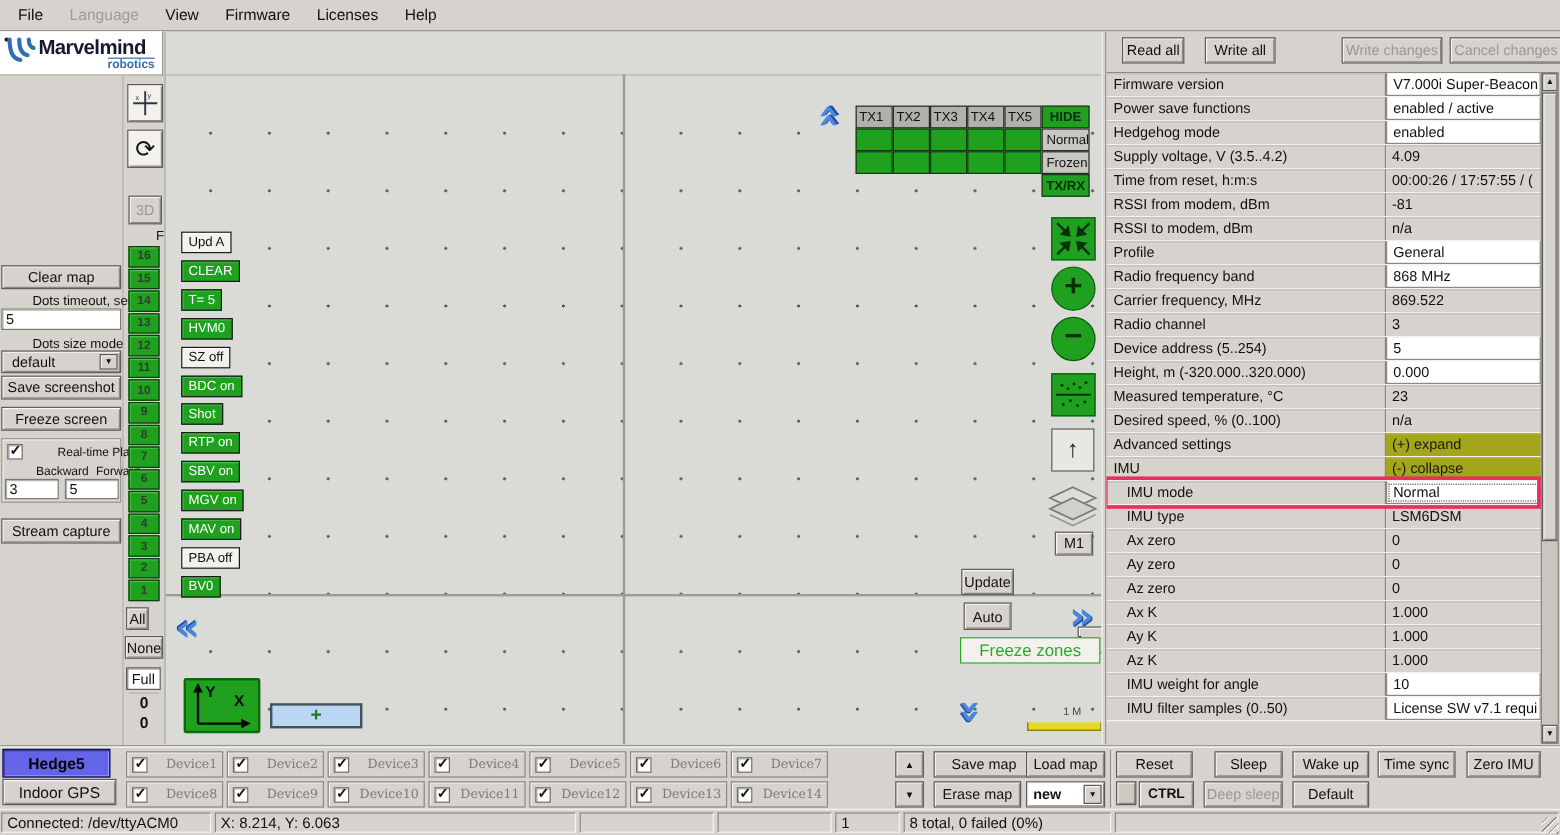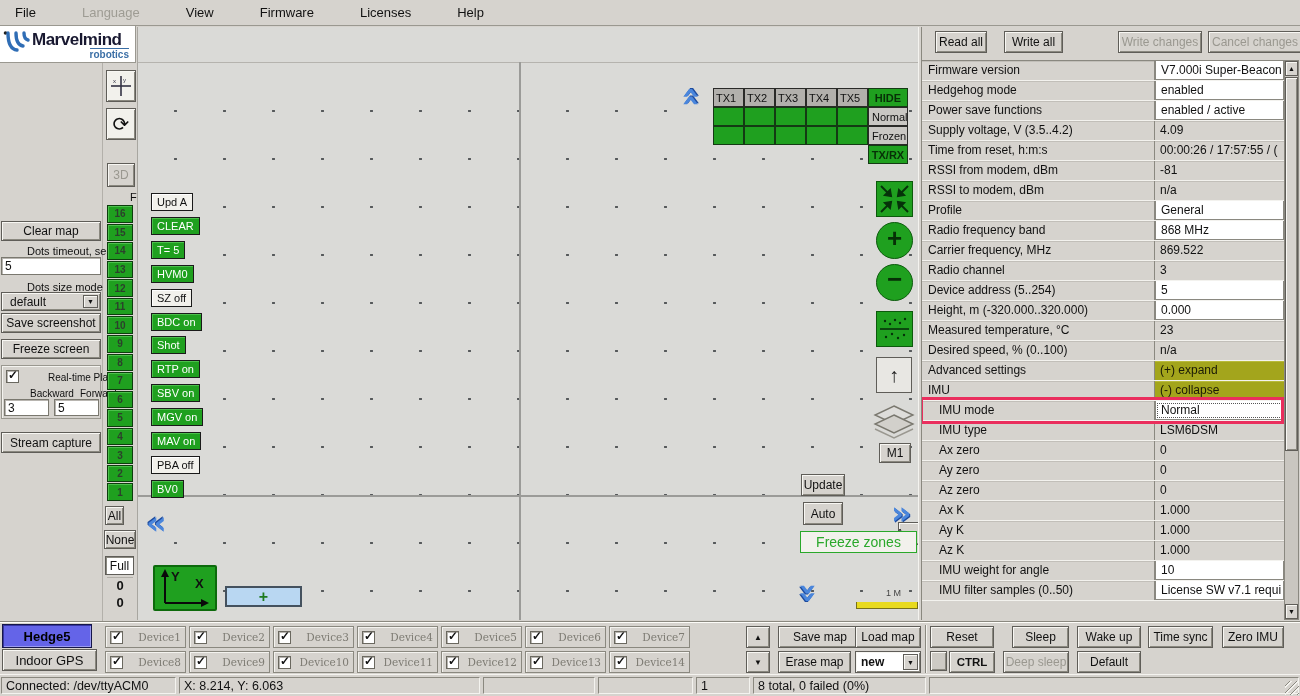--- a/index.html
+++ b/index.html
@@ -16,21 +16,21 @@
   .btn.disabled { color:#9a9890; }
   .sunkenfield {
     position:absolute; background:#fff; border:1px solid #7a786f;
     box-shadow: inset 1px 1px 0 #b8b5b0; padding:1px 3px; font-size:12px;
     display:flex; align-items:center;
   }
   .lbl { position:absolute; font-size:11px; color:#111; white-space:nowrap;padding-left:25px; }
 
   
   .menubar { position:absolute; left:0; top:0; width:1300px; height:26px; background:#d6d3ce;
-    border-bottom:1px solid #9a9890; display:flex; align-items:center; padding-left:4px;gap:24px; }
+    border-bottom:1px solid #9a9890; display:flex; align-items:center; padding-left:4px; }
   .menu-item { padding:0 11px; font-size:13px; color:#111; }
   .menu-item.disabled { color:#9e9c94; }
 
   
   .logo { position:absolute; left:0; top:26px; width:136px; height:37px; background:#fff;
     border-right:1px solid #9a9890; border-bottom:1px solid #9a9890; }
   .logo .brand { position:absolute; left:32px; top:4px; font-size:17px; font-weight:bold; color:#181830; letter-spacing:-0.5px; }
   .logo .sub { position:absolute; right:6px; top:22px; font-size:10px; font-weight:bold; color:#3a6ea5; border-top:1px solid #3a6ea5; padding-top:0px; }
   .logo svg { position:absolute; left:3px; top:4px; }
 
@@ -341,26 +341,26 @@
   <button class="btn" style="left:13px;top:4px;width:52px;height:22px;">Read all</button>
   <button class="btn" style="left:82px;top:4px;width:59px;height:22px;">Write all</button>
   <button class="btn disabled" style="left:196px;top:4px;width:84px;height:22px;">Write changes</button>
   <button class="btn disabled" style="left:286px;top:4px;width:94px;height:22px;">Cancel changes</button>
   <div class="settings-table" id="settingsTable">
       <div class="srow">
         <span class="slabel">Firmware version</span>
         <div class="sval v-white">V7.000i Super-Beacon</div>
       </div>
       <div class="srow">
+        <span class="slabel">Power save functions</span>
+        <div class="sval v-white">enabled / active</div>
+      </div>
+      <div class="srow">
         <span class="slabel">Hedgehog mode</span>
         <div class="sval v-white">enabled</div>
-      </div>
-      <div class="srow">
-        <span class="slabel">Power save functions</span>
-        <div class="sval v-white">enabled / active</div>
       </div>
       <div class="srow">
         <span class="slabel">Supply voltage, V (3.5..4.2)</span>
         <div class="sval v-flat">4.09</div>
       </div>
       <div class="srow">
         <span class="slabel">Time from reset, h:m:s</span>
         <div class="sval v-flat">00:00:26 / 17:57:55 / (</div>
       </div>
       <div class="srow">

